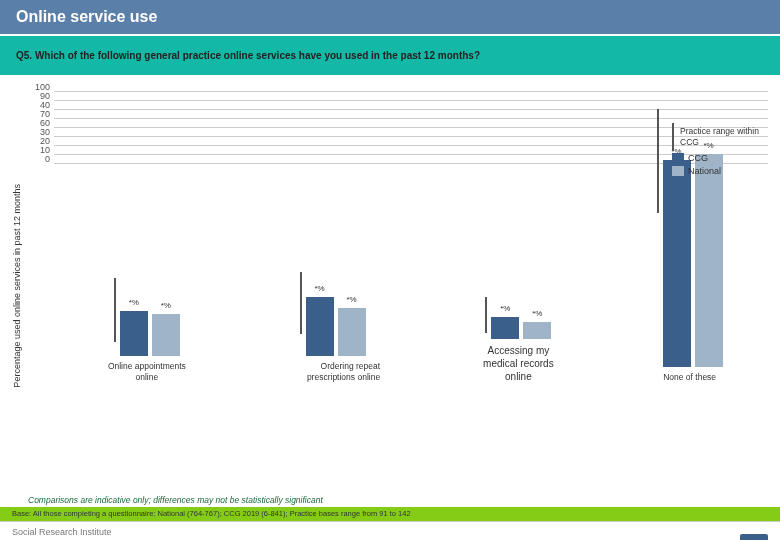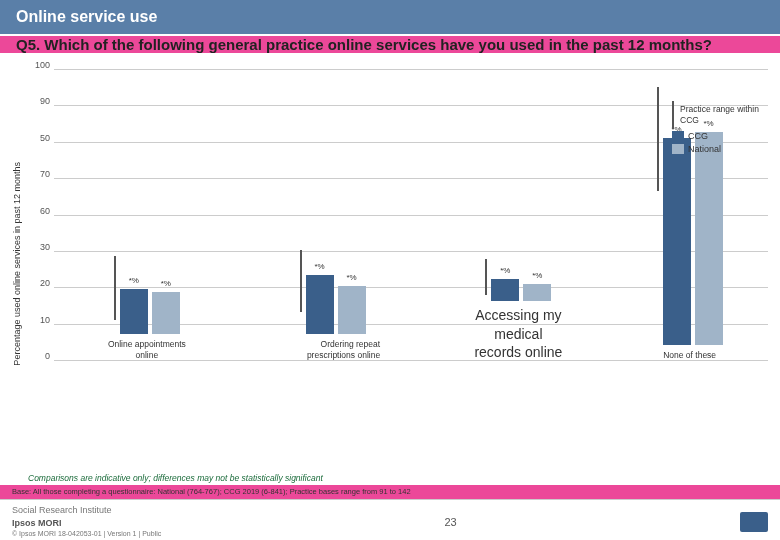--- a/index.html
+++ b/index.html
@@ -13,23 +13,23 @@
 
     .header {
       background: #5a7fa8;
       padding: 8px 16px;
       color: white;
       font-size: 16px;
       font-weight: bold;
     }
 
     .question-bar {
-      background: #ec4899;
-      padding: 0 16px;
-      font-size: 15px;
+      background: #14b8a6;
+      padding: 14px 16px;
+      font-size: 10px;
       color: #222;
       font-weight: bold;
       margin-top: 2px;
     }
 
     .chart-area {
       display: flex;
       padding: 8px 12px 4px 12px;
       flex: 1;
       position: relative;
@@ -50,21 +50,21 @@
       flex: 1;
       position: relative;
       height: 310px;
     }
 
     .grid-lines {
       position: absolute;
       left: 0; right: 0; top: 0; bottom: 20px;
       display: flex;
       flex-direction: column;
-      justify-content: space-between;
+      justify-content: flex-start;
     }
 
     .grid-line {
       display: flex;
       align-items: flex-end;
     }
 
     .grid-label {
       font-size: 9px;
       color: #555;
@@ -118,21 +118,21 @@
       font-size: 8.5px;
       color: #1a6b3a;
       padding: 2px 28px;
       font-style: italic;
     }
 
     .base-text {
       font-size: 7.5px;
       color: #333;
       padding: 2px 12px;
-      background: #ec4899;
+      background: #84cc16;
       line-height: 1.4;
     }
 
     .footer {
       display: flex;
       justify-content: space-between;
       align-items: center;
       padding: 4px 12px;
       border-top: 1px solid #ccc;
     }
@@ -182,21 +182,21 @@
       <div class="grid-lines">
         <div class="grid-line">
             <span class="grid-label">100</span>
             <div class="grid-rule"></div>
           </div>
         <div class="grid-line">
             <span class="grid-label">90</span>
             <div class="grid-rule"></div>
           </div>
         <div class="grid-line">
-            <span class="grid-label">50</span>
+            <span class="grid-label">40</span>
             <div class="grid-rule"></div>
           </div>
         <div class="grid-line">
             <span class="grid-label">70</span>
             <div class="grid-rule"></div>
           </div>
         <div class="grid-line">
             <span class="grid-label">60</span>
             <div class="grid-rule"></div>
           </div>
@@ -252,21 +252,21 @@
               <div style="position: relative; display: flex; align-items: flex-end;">
                 <div style="width: 2px; height: 36px; background: rgb(85, 85, 85); margin-bottom: 6px;"></div>
               </div>
               <div style="width: 28px; height: 22px; background: rgb(58, 95, 138); position: relative;">
                 <div style="position: absolute; top: -13px; left: 50%; transform: translateX(-50%); font-size: 8px; color: rgb(51, 51, 51); white-space: nowrap;">*%</div>
               </div>
               <div style="width: 28px; height: 17px; background: rgb(160, 180, 200); position: relative;">
                 <div style="position: absolute; top: -13px; left: 50%; transform: translateX(-50%); font-size: 8px; color: rgb(51, 51, 51); white-space: nowrap;">*%</div>
               </div>
             </div>
-            <div style="font-size: 14px; color: rgb(51, 51, 51); text-align: center; margin-top: 5px; max-width: 95px; line-height: 1.3;">Accessing my medical records online</div>
+            <div style="font-size: 10px; color: rgb(51, 51, 51); text-align: center; margin-top: 5px; max-width: 95px; line-height: 1.3;">Accessing my medical records online</div>
           </div>
           <div style="display: flex; flex-direction: column; align-items: center;">
             <div style="display: flex; align-items: flex-end; gap: 4px; position: relative;">
               <div style="position: relative; display: flex; align-items: flex-end;">
                 <div style="width: 2px; height: 104px; background: rgb(85, 85, 85); margin-bottom: 154px;"></div>
               </div>
               <div style="width: 28px; height: 207px; background: rgb(58, 95, 138); position: relative;">
                 <div style="position: absolute; top: -13px; left: 50%; transform: translateX(-50%); font-size: 8px; color: rgb(51, 51, 51); white-space: nowrap;">*%</div>
               </div>
               <div style="width: 28px; height: 213px; background: rgb(160, 180, 200); position: relative;">

